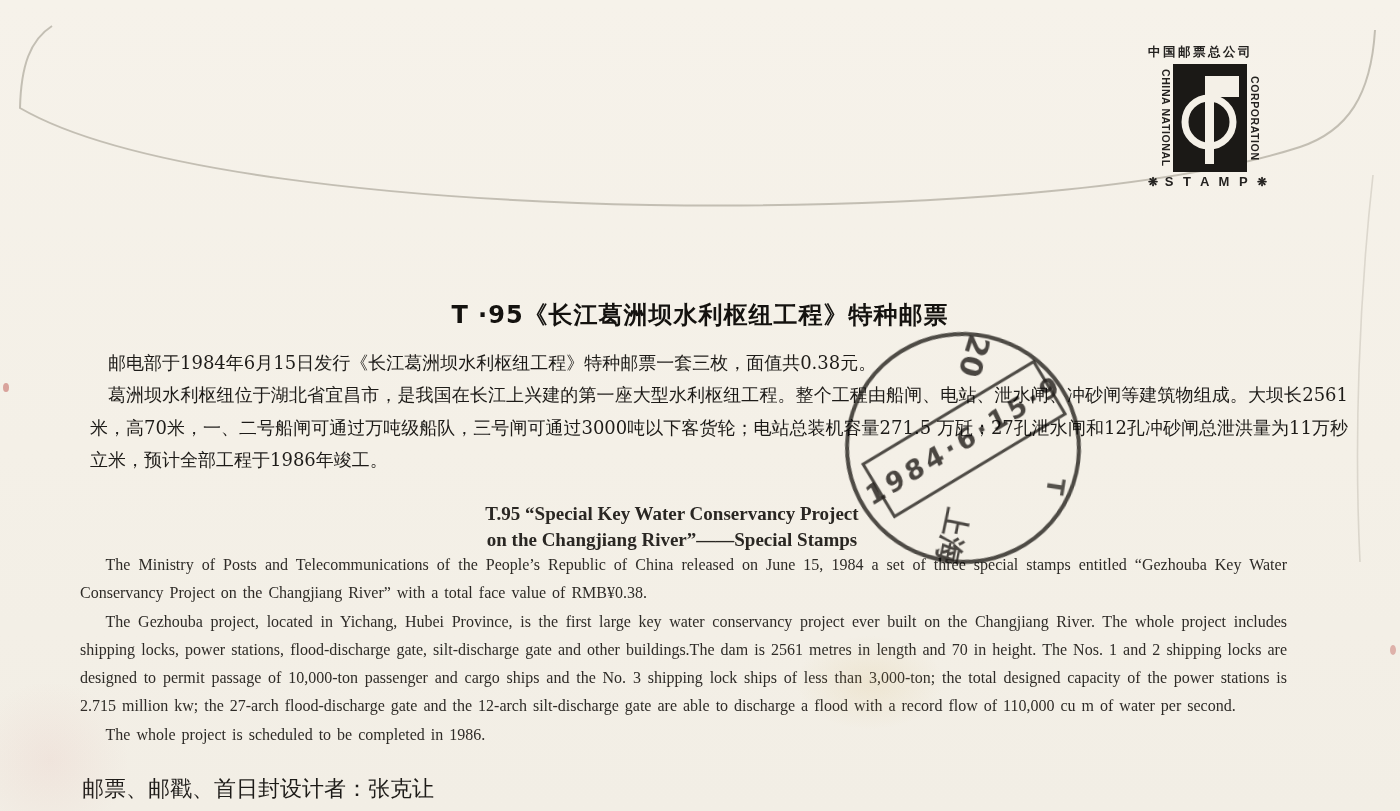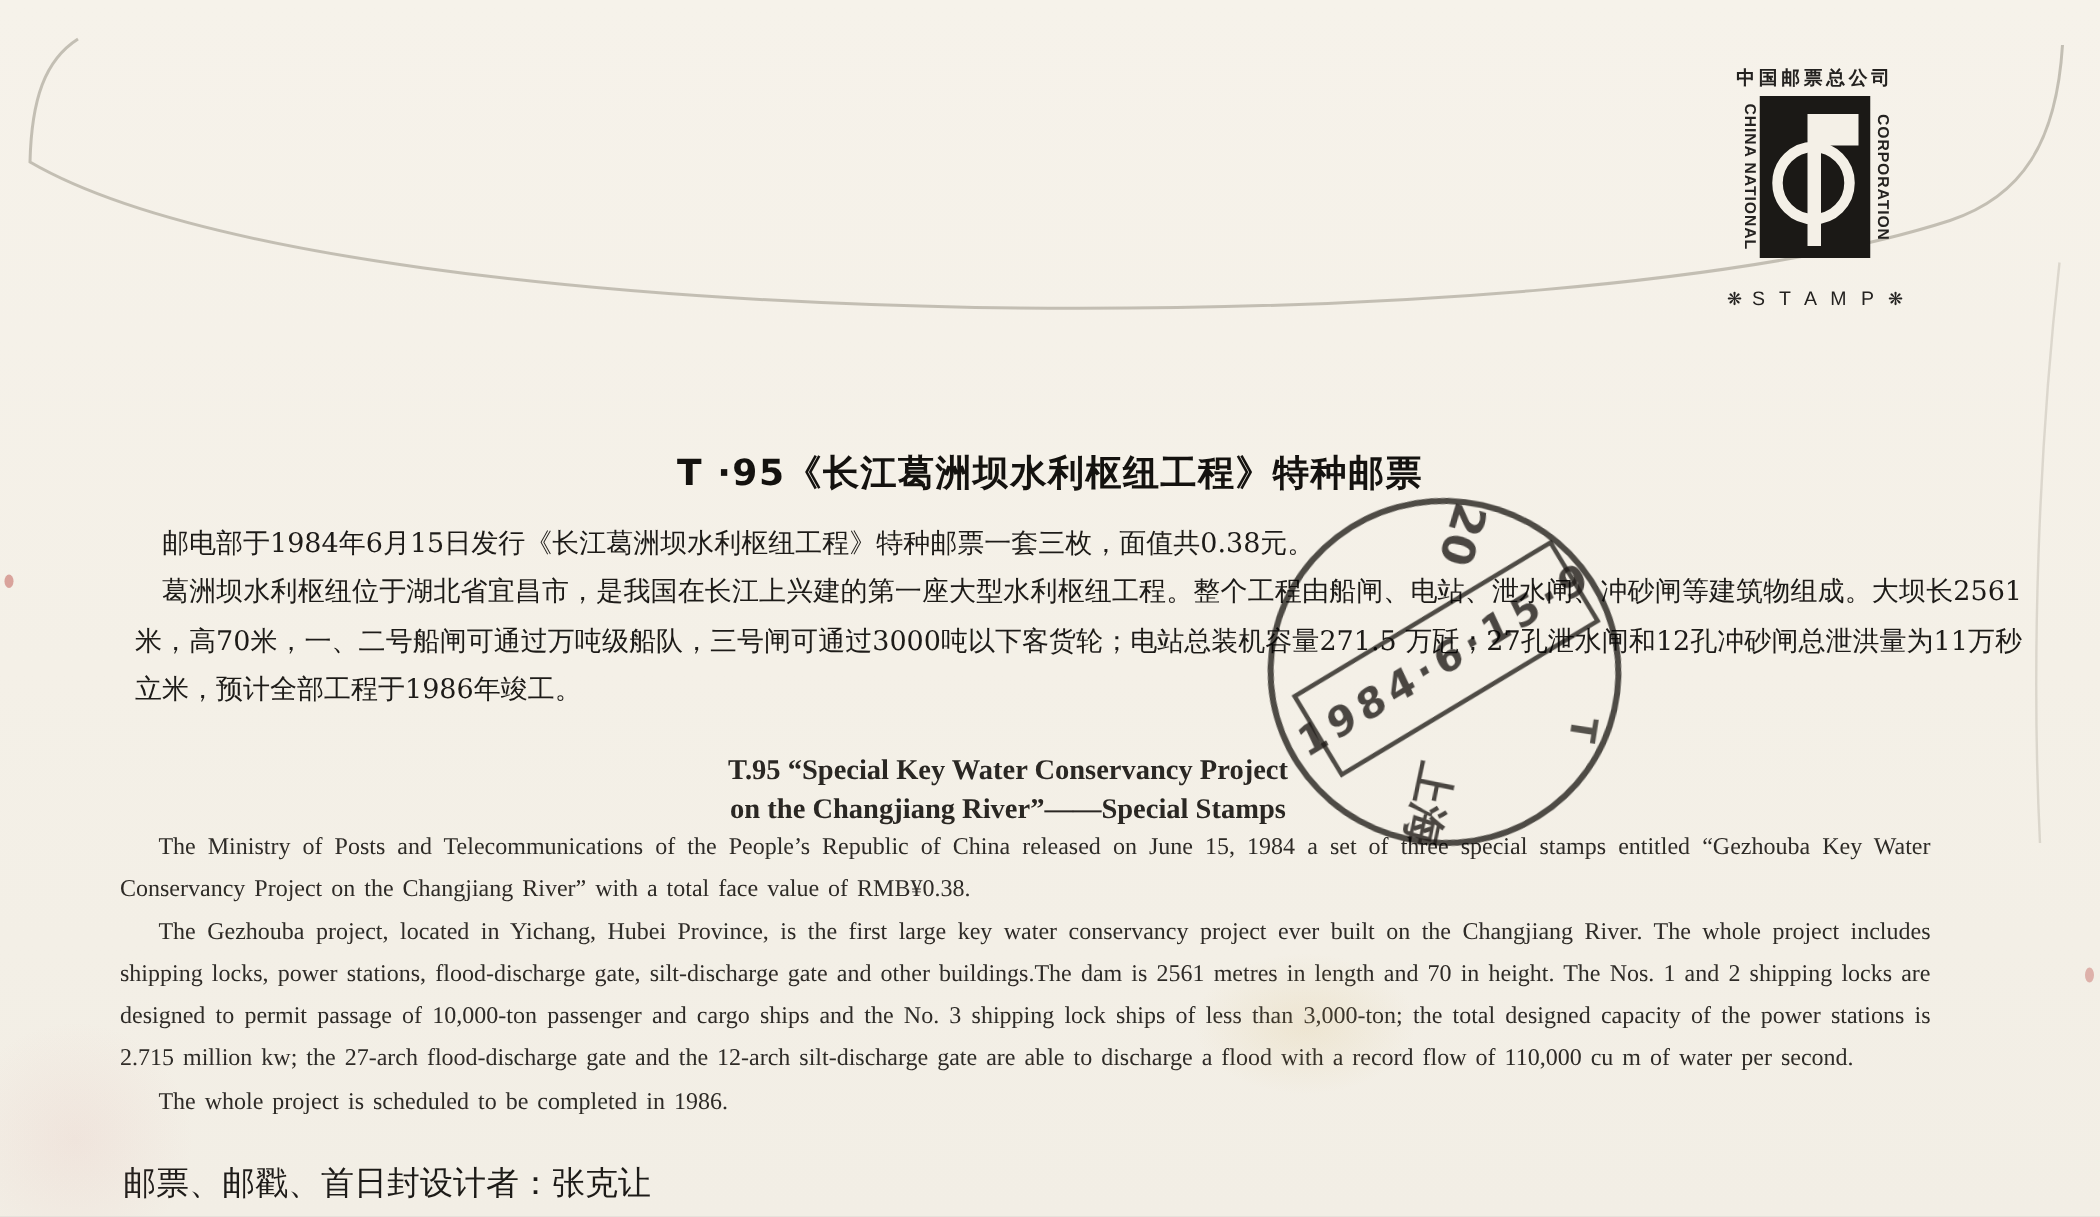--- a/index.html
+++ b/index.html
@@ -6,30 +6,30 @@
   body{background:#d8d4cb;font-family:"Liberation Sans",sans-serif;}
   .page{
     position:relative;width:1400px;height:811px;overflow:hidden;
     background:linear-gradient(180deg,#f6f2ea 0%,#f4f0e7 55%,#f2eee5 100%);
     color:#1f1d1b;
   }
   
   .flap-svg{position:absolute;left:0;top:0;width:1400px;height:811px;}
 
   
-  .logo{position:absolute;left:1148px;top:44px;width:124px;text-align:center;}
+  .logo{position:absolute;left:1148px;top:44px;width:124px;}
   .logo-cn{font-size:12.5px;font-weight:bold;letter-spacing:2.5px;color:#242220;white-space:nowrap;}
   .logo-mid{display:flex;align-items:stretch;justify-content:center;margin-top:3px;height:108px;}
   .logo-side{width:15px;overflow:hidden;display:flex;align-items:center;justify-content:center;}
   .logo-side span{
     writing-mode:vertical-rl;font-size:10.5px;font-weight:bold;letter-spacing:0.6px;
     color:#242220;white-space:nowrap;line-height:15px;
   }
   .logo-box{width:74px;height:108px;}
-  .logo-bottom{margin-top:19px;font-size:13px;font-weight:normal;letter-spacing:3px;color:#242220;white-space:nowrap;}
+  .logo-bottom{margin-top:2px;font-size:13px;font-weight:bold;letter-spacing:3px;color:#242220;white-space:nowrap;}
   .logo-bottom .orn{font-size:12px;letter-spacing:0;}
 
   
   .cn-title{
     position:absolute;left:0;top:299px;width:100%;margin:0;text-align:center;
     font-family:"DejaVu Sans",sans-serif;font-size:24px;font-weight:bold;
     letter-spacing:1px;color:#14120f;
   }
   .cn-body{
     position:absolute;left:90px;right:52px;top:347px;

